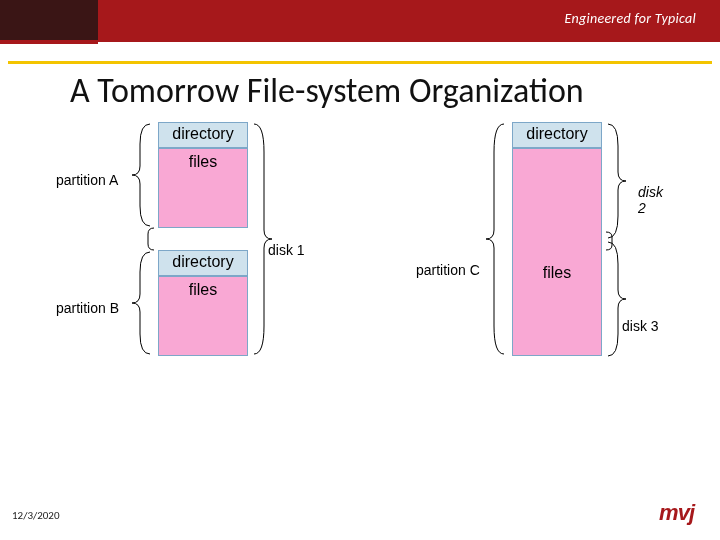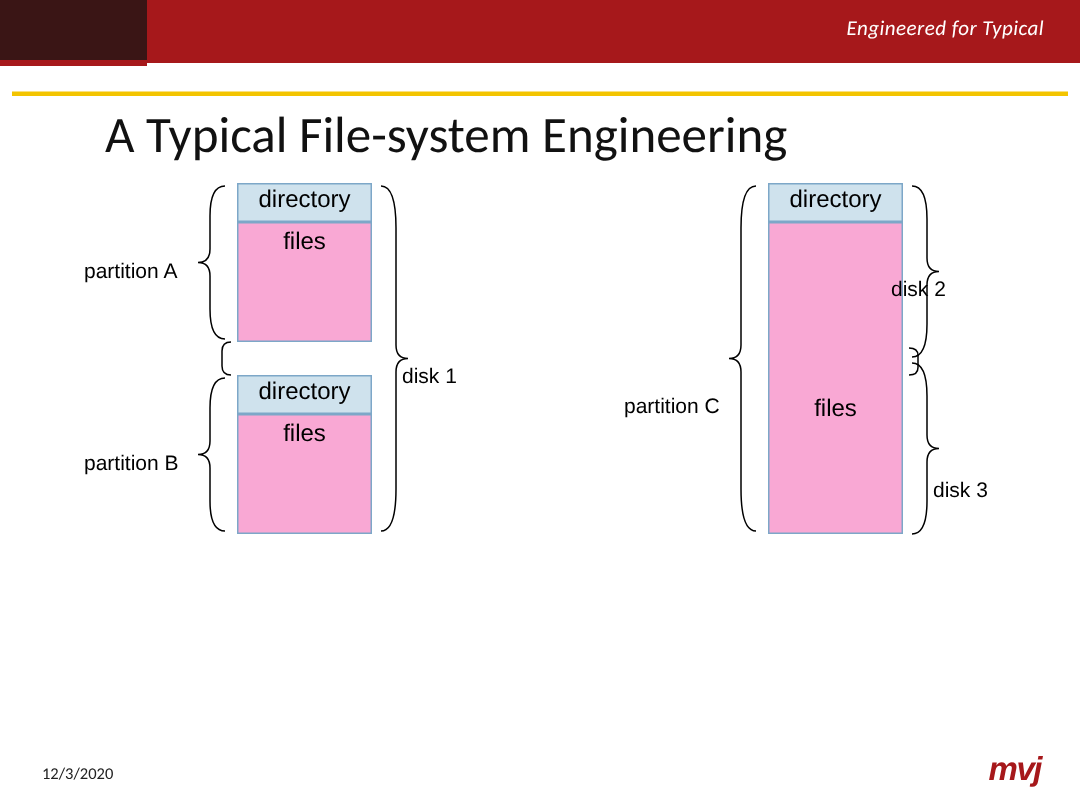--- a/index.html
+++ b/index.html
@@ -89,36 +89,36 @@
   
   .r-dir    { left: 482px; top: 0;   width: 90px; height: 26px; padding-top:2px;}
   .r-files  { left: 482px; top: 26px; width: 90px; height: 208px; padding-top:115px; }
 
   
   .lbl { position: absolute; font-size: 14px; }
   .lbl-pa { left: 26px; top: 50px; }
   .lbl-pb { left: 26px; top: 178px; }
   .lbl-d1 { left: 238px; top: 120px; }
   .lbl-pc { left: 386px; top: 140px; }
-  .lbl-d2 { left: 564px; top: 62px; }
+  .lbl-d2 { left: 608px; top: 62px; font-style: italic; }
   .lbl-d3 { left: 592px; top: 196px; }
 
   
   .brace {
     position: absolute;
     stroke: #000;
     fill: none;
     stroke-width: 1;
   }
 
   
   .date {
     position: absolute;
     bottom: 18px;
-    left: 28px;
+    left: 12px;
     font-size: 11px;
     color: #222;
   }
   .logo {
     position: absolute;
     bottom: 14px;
     right: 26px;
     display: flex;
     align-items: flex-end;
     gap: 6px;
@@ -143,21 +143,21 @@
 </style>
 </head>
 <body>
 
 <div class="header-bar"></div>
 <div class="header-dark"></div>
 <div class="header-accent"></div>
 <div class="tagline">Engineered for Typical</div>
 <div class="yellow-rule"></div>
 
-<h1 class="title">A Typical File-system Engineering</h1>
+<h1 class="title">A Tomorrow File-system Organization</h1>
 
 <div class="diagram">
 
   <div class="block dir l-dirA">directory</div>
   <div class="block files l-filesA">files</div>
   <div class="block dir l-dirB">directory</div>
   <div class="block files l-filesB">files</div>
 
   <div class="block dir r-dir">directory</div>
   <div class="block files r-files">files</div>

